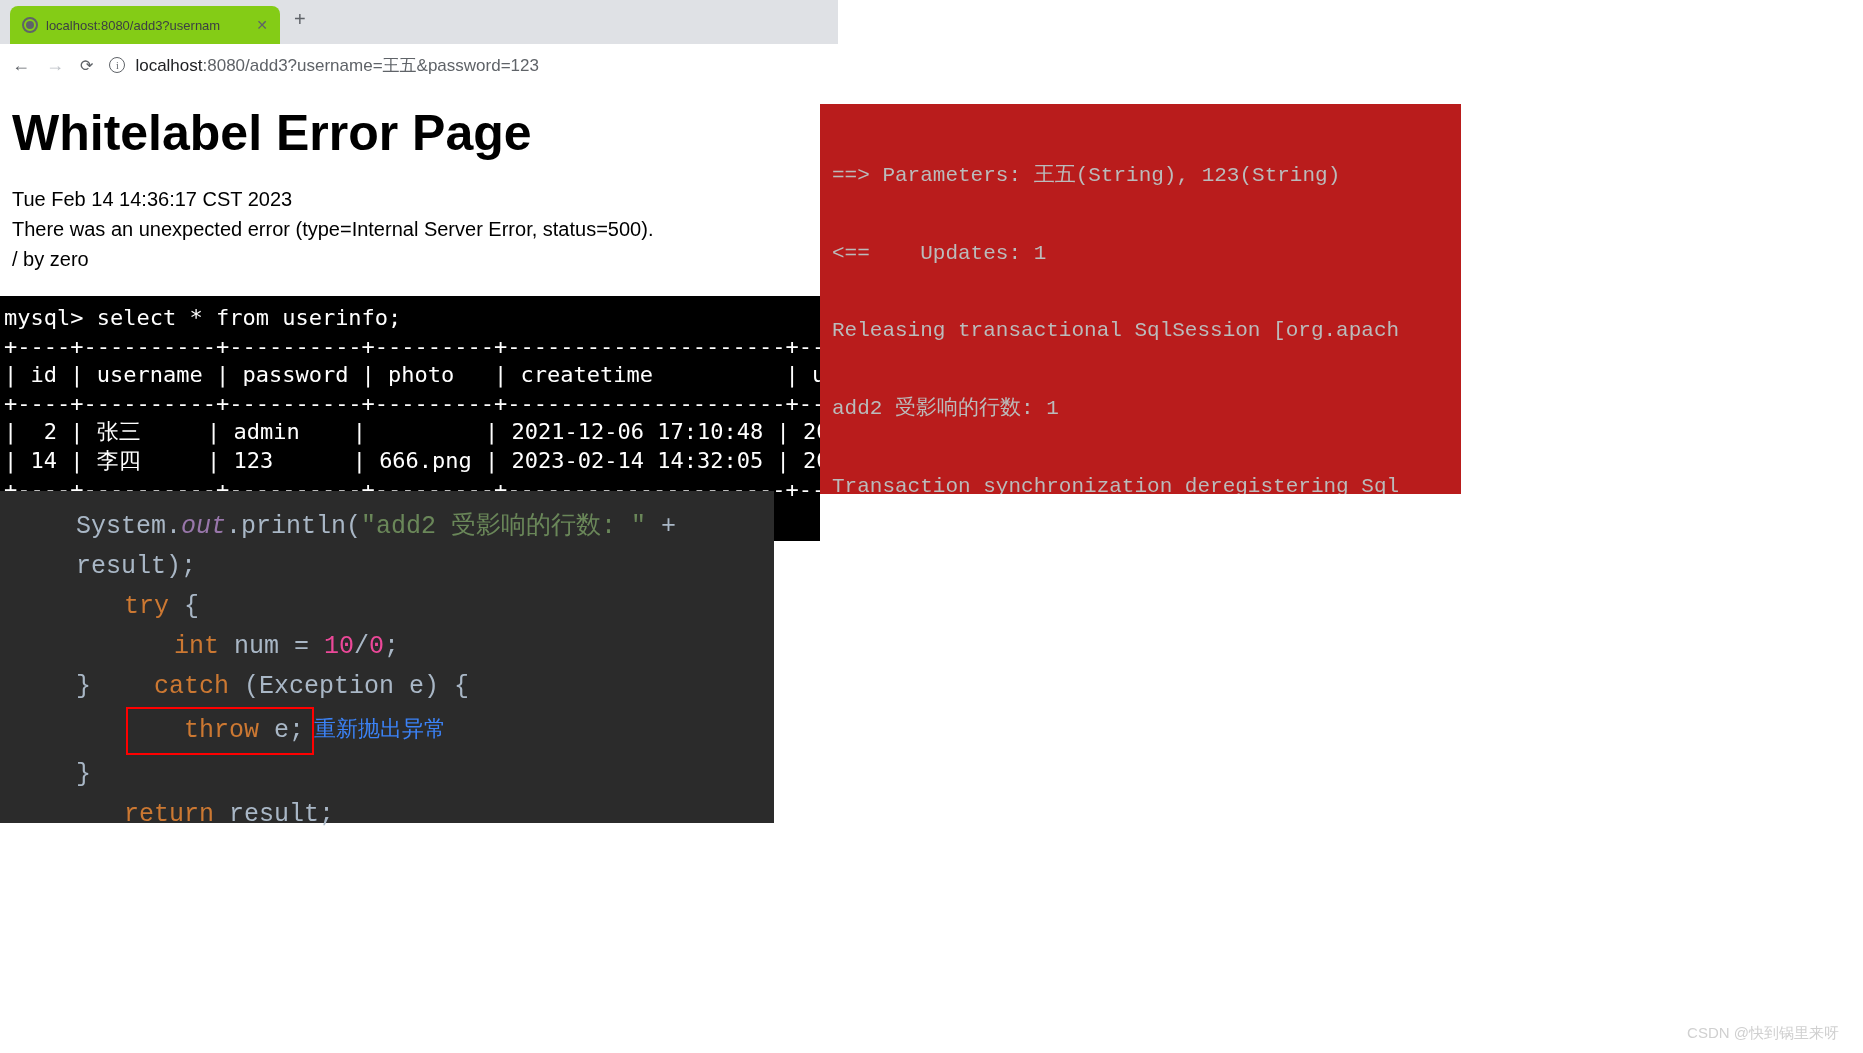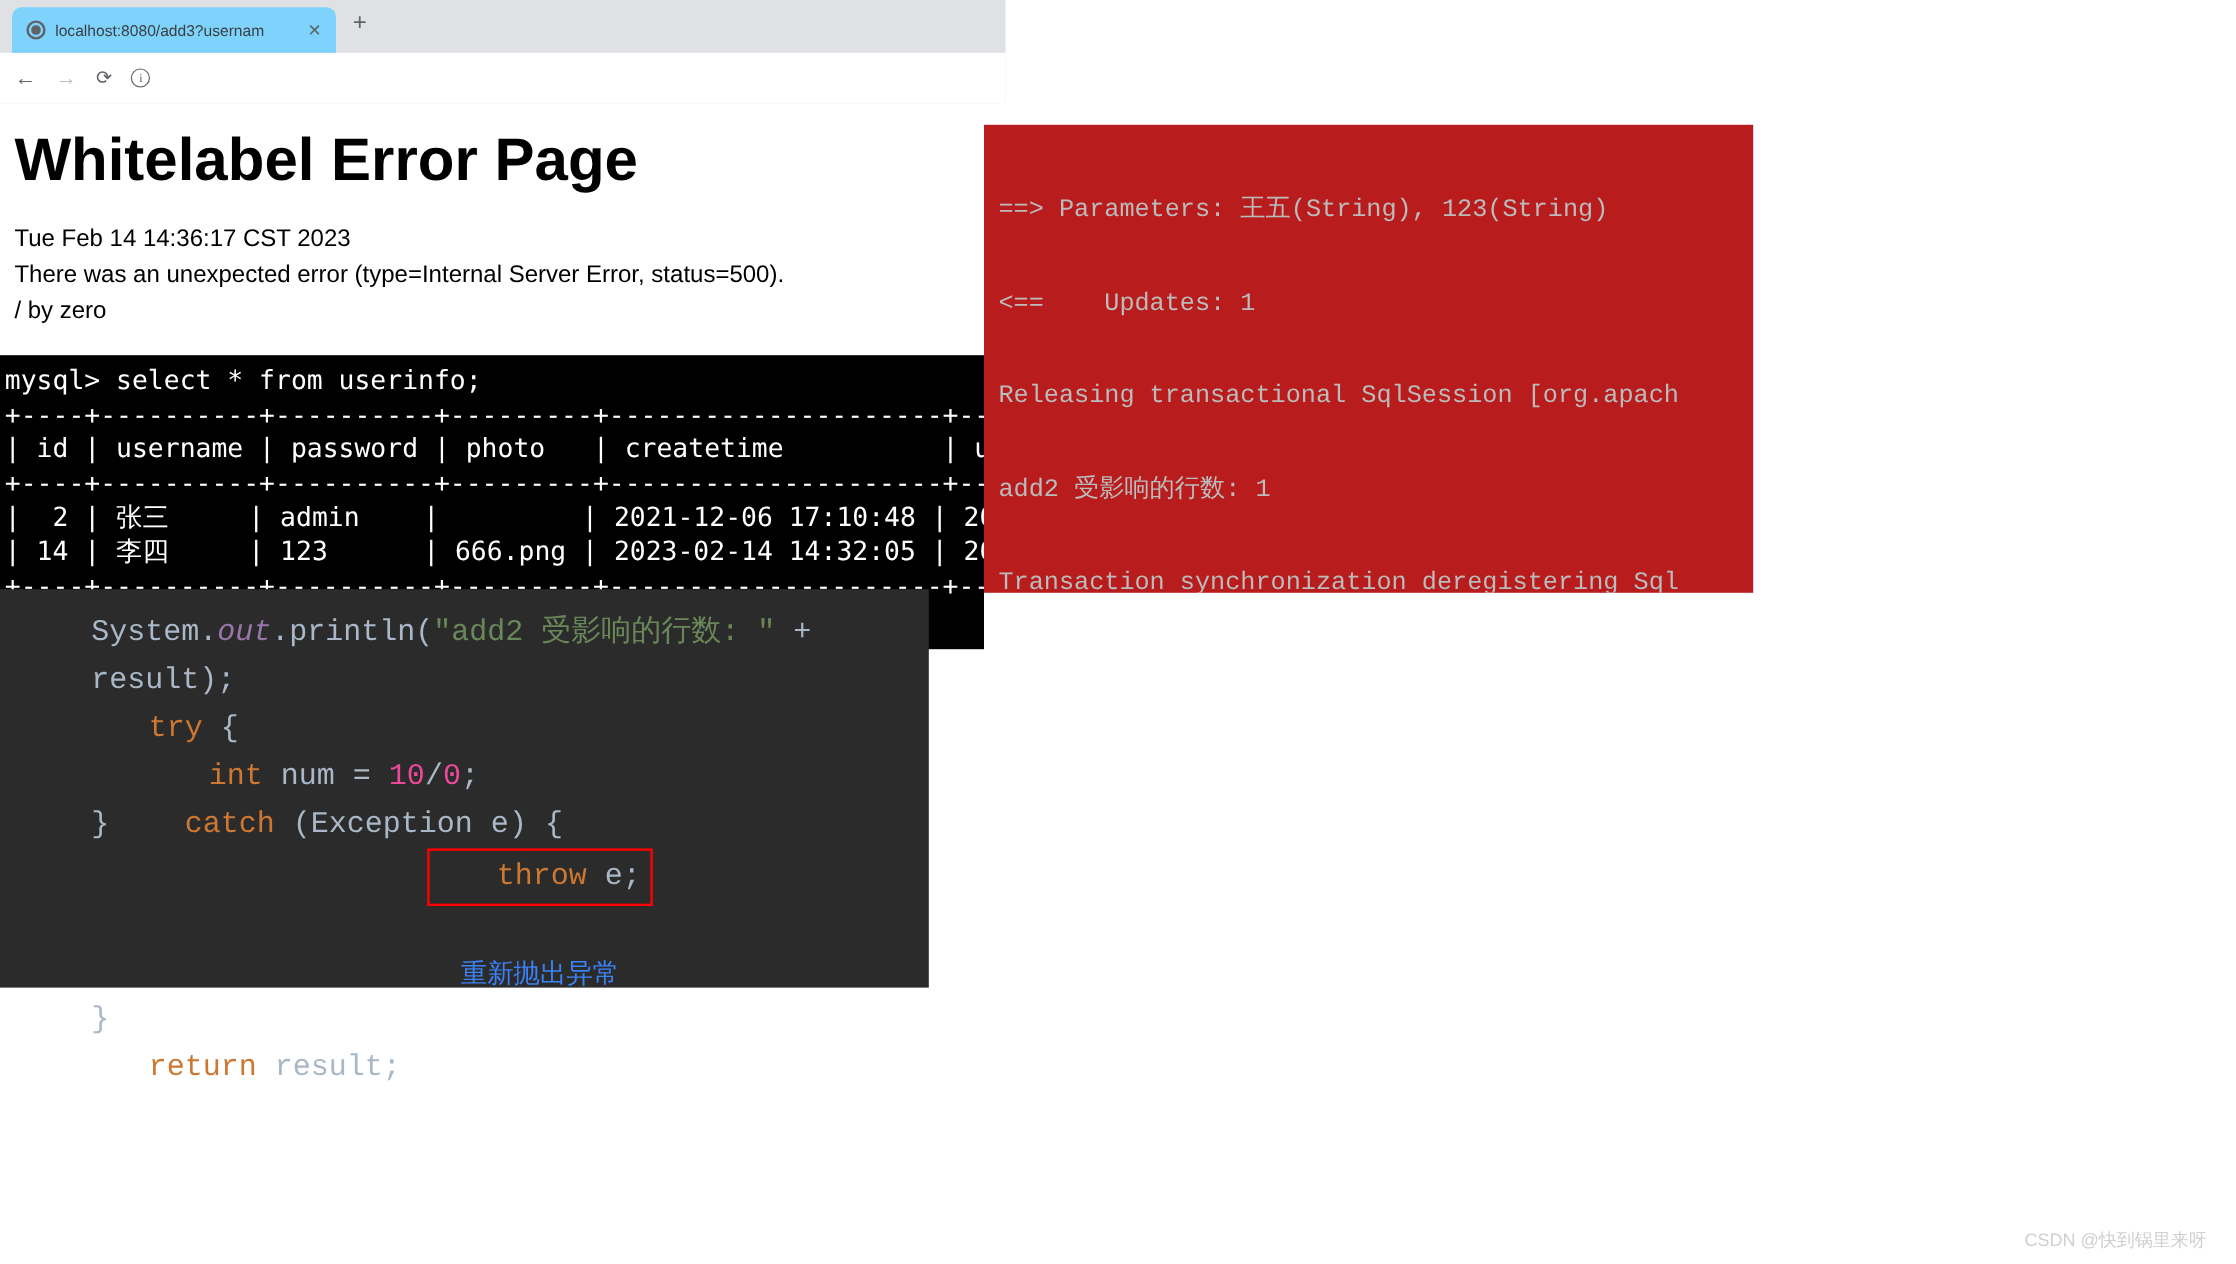--- a/index.html
+++ b/index.html
@@ -1,21 +1,21 @@
 <!DOCTYPE html>
 <html><head>
   <meta charset="utf-8">
   <style>
     * { margin: 0; padding: 0; box-sizing: border-box; }
     body { font-family: -apple-system, BlinkMacSystemFont, "Segoe UI", Arial, sans-serif; background: #fff; width: 1863px; height: 1053px; position: relative; overflow: hidden; }
     
     
     .browser-chrome { background: #dfe1e5; height: 86px; width: 838px; }
     .tab-bar { display: flex; align-items: flex-end; height: 44px; padding-left: 10px; }
-    .tab { background: #7dd3fc; border-radius: 8px 8px 0 0; height: 38px; display: flex; align-items: center; padding: 0 12px; gap: 8px; width: 270px; }
+    .tab { background: #84cc16; border-radius: 8px 8px 0 0; height: 38px; display: flex; align-items: center; padding: 0 12px; gap: 8px; width: 270px; }
     .favicon { width: 16px; height: 16px; border-radius: 50%; border: 2px solid #5f6368; position: relative; }
     .favicon::after { content: ''; position: absolute; width: 8px; height: 8px; background: #5f6368; border-radius: 50%; top: 2px; left: 2px; }
     .tab-title { font-size: 13px; color: #3c4043; white-space: nowrap; overflow: hidden; text-overflow: ellipsis; flex: 1; }
     .tab-close { color: #5f6368; font-size: 14px; }
     .new-tab { color: #5f6368; font-size: 20px; padding: 0 14px; align-self: center; margin-bottom: 6px; }
     .addr-bar { background: #fff; height: 42px; display: flex; align-items: center; padding: 0 12px; gap: 16px; }
     .nav-arrow { color: #5f6368; font-size: 18px; }
     .nav-arrow.fwd { color: #bdc1c6; }
     .reload { color: #5f6368; font-size: 16px; }
     .url-box { display: flex; align-items: center; gap: 10px; flex: 1; }
@@ -58,20 +58,21 @@
       <span class="tab-close">✕</span>
     </div>
     <span class="new-tab">+</span>
   </div>
   <div class="addr-bar">
     <span class="nav-arrow">←</span>
     <span class="nav-arrow fwd">→</span>
     <span class="reload">⟳</span>
     <div class="url-box">
       <span class="info-icon">i</span>
+      <span class="url-text"><span class="url-host">localhost</span><span>:8080/add3?username=王五&amp;password=123</span></span>
     </div>
   </div>
 </div>
 
 <div class="error-page">
   <h1 class="error-title">Whitelabel Error Page</h1>
   <div class="error-detail">
     <div>Tue Feb 14 14:36:17 CST 2023</div>
     <div>There was an unexpected error (type=Internal Server Error, status=500).</div>
     <div>/ by zero</div>
@@ -87,21 +88,21 @@
 <span>| 14 | 李四     | 123      | 666.png | 2023-02-14 14:32:05 | 2023-02</span>
 <span>+----+----------+----------+---------+---------------------+---------</span>
 <span>2 rows in set (0.00 sec)</span></pre>
 </div>
 
 <div class="ide-code">
   <div><span>System.</span><span class="it">out</span><span>.println(</span><span class="str">"add2 受影响的行数: "</span><span> + result);</span></div>
   <div><span class="kw">try</span><span> {</span></div>
   <div style="padding-left: 50px;"><span class="kw">int</span><span> num = </span><span class="num">10</span><span>/</span><span class="num">0</span><span>;</span></div>
   <div><span>} </span><span class="kw">catch</span><span> (Exception e) {</span></div>
-  <div style="padding-left: 50px; display:flex; align-items:center; gap: 40px; flex-direction: column;">
+  <div style="padding-left: 50px; display:flex; align-items:center; ">
     <span class="highlight-box"><span class="kw">throw</span><span> e;</span></span>
     <span class="annotation">重新抛出异常</span>
   </div>
   <div>}</div>
   <div><span class="kw">return</span><span> result;</span></div>
 </div>
 
 <div class="console-log">
 <div>==&gt; Parameters: 王五(String), 123(String)</div>
 <div>&lt;==    Updates: 1</div>

